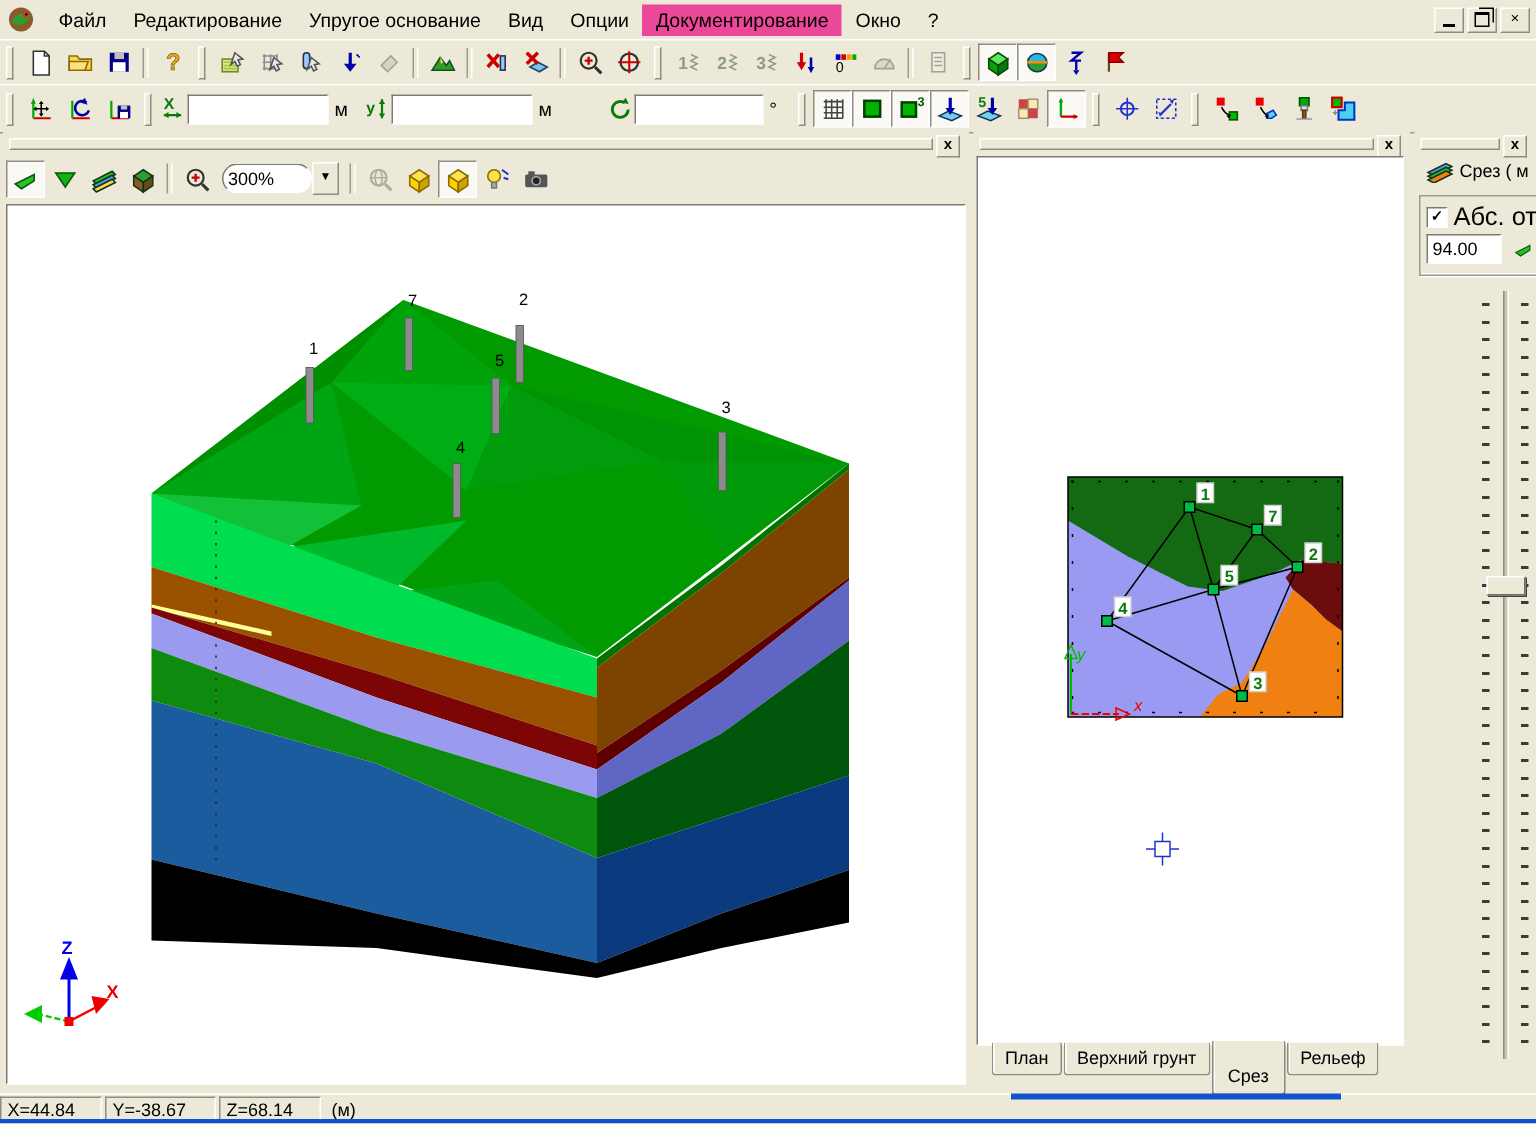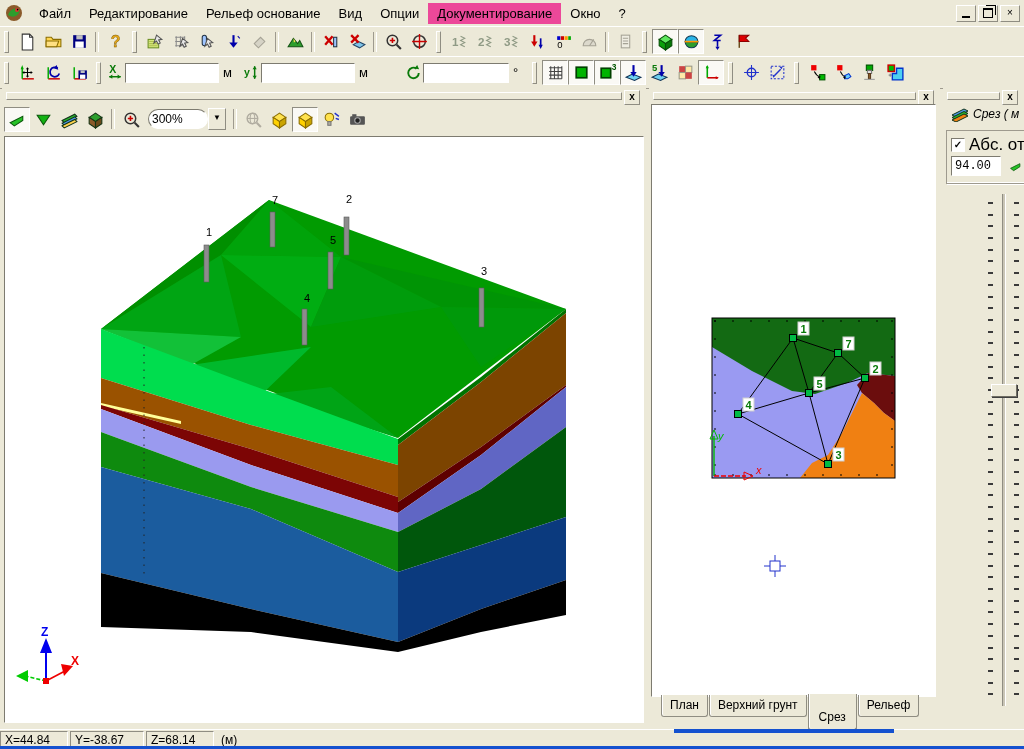--- a/index.html
+++ b/index.html
@@ -70,21 +70,21 @@
 
   <div class="abs menubar">
     <svg class="appicon" viewBox="0 0 20 20">
       <circle cx="10" cy="10" r="8" fill="#8a5a2a"></circle>
       <path d="M4 12c2-6 8-8 12-5-1 5-6 9-12 5z" fill="#2d9e2d"></path>
       <circle cx="13" cy="7" r="2" fill="#e03030"></circle>
       <circle cx="13.6" cy="6.6" r=".8" fill="#000"></circle>
     </svg>
     <div class="menu-item">Файл</div>
     <div class="menu-item">Редактирование</div>
-    <div class="menu-item">Рельеф основание</div>
+    <div class="menu-item">Упругое основание</div>
     <div class="menu-item">Вид</div>
     <div class="menu-item">Опции</div>
     <div class="menu-item hot">Документирование</div>
     <div class="menu-item">Окно</div>
     <div class="menu-item">?</div>
     <div class="win-controls">
       <div class="wbtn raised">
           <span class="glyph-min"></span>
         </div>
       <div class="wbtn raised">
@@ -645,29 +645,29 @@
 
   <div class="abs panel" style="left:943px;top:88px;width:81px;height:637px;">
     <div class="pgrip"></div>
     <div class="pclose"><span>x</span></div>
     <div class="slice-row" style="left:8px;top:18px;">
       <svg width="18" height="16" viewBox="0 0 18 16">
         <path d="M1 9l12-6 4 2-12 6z" fill="#4d9be8" stroke="#11331a"></path>
         <path d="M1 11.5l12-6 4 2-12 6z" fill="#2db52d" stroke="#11331a"></path>
         <path d="M1 14l12-6 4 2-12 6z" fill="#f08012" stroke="#11331a"></path>
       </svg>
-      <span style="font-size:12px;white-space:nowrap;font-style:italic;">Срез ( м</span>
+      <span style="font-size:12px;white-space:nowrap;">Срез ( м</span>
     </div>
     <div class="etched" style="left:3px;top:42px;width:80px;height:52px;"></div>
     <div class="slice-row" style="left:8px;top:47px;">
       <div class="chk"><span>✓</span></div>
       <span style="font-size:17px;white-space:nowrap;">Абс. отм</span>
     </div>
     <div class="slice-row" style="left:8px;top:66px;">
-      <input class="field" style="width: 42px; font-family: Liberation Mono, monospace;" value="94.00">
+      <input class="field" style="width: 42px;" value="94.00">
       <div class="tbtn raised" style="width:20px;height:21px;background:#ece9d8;">
         <svg width="14" height="14" viewBox="0 0 18 18">
             <path d="M2 12l12-6v4l-8 5z" fill="#27c227" stroke="#0a560a"></path>
           </svg>
       </div>
     </div>
     <div class="abs" style="left:0;top:100px;width:81px;height:527px;">
       <div class="slider-ticks" style="left:45px;top:14px;height:500px;"></div>
       <div class="slider-ticks" style="left:71px;top:14px;height:500px;"></div>
       <div class="slider-track" style="left:59px;top:6px;height:512px;"></div>

